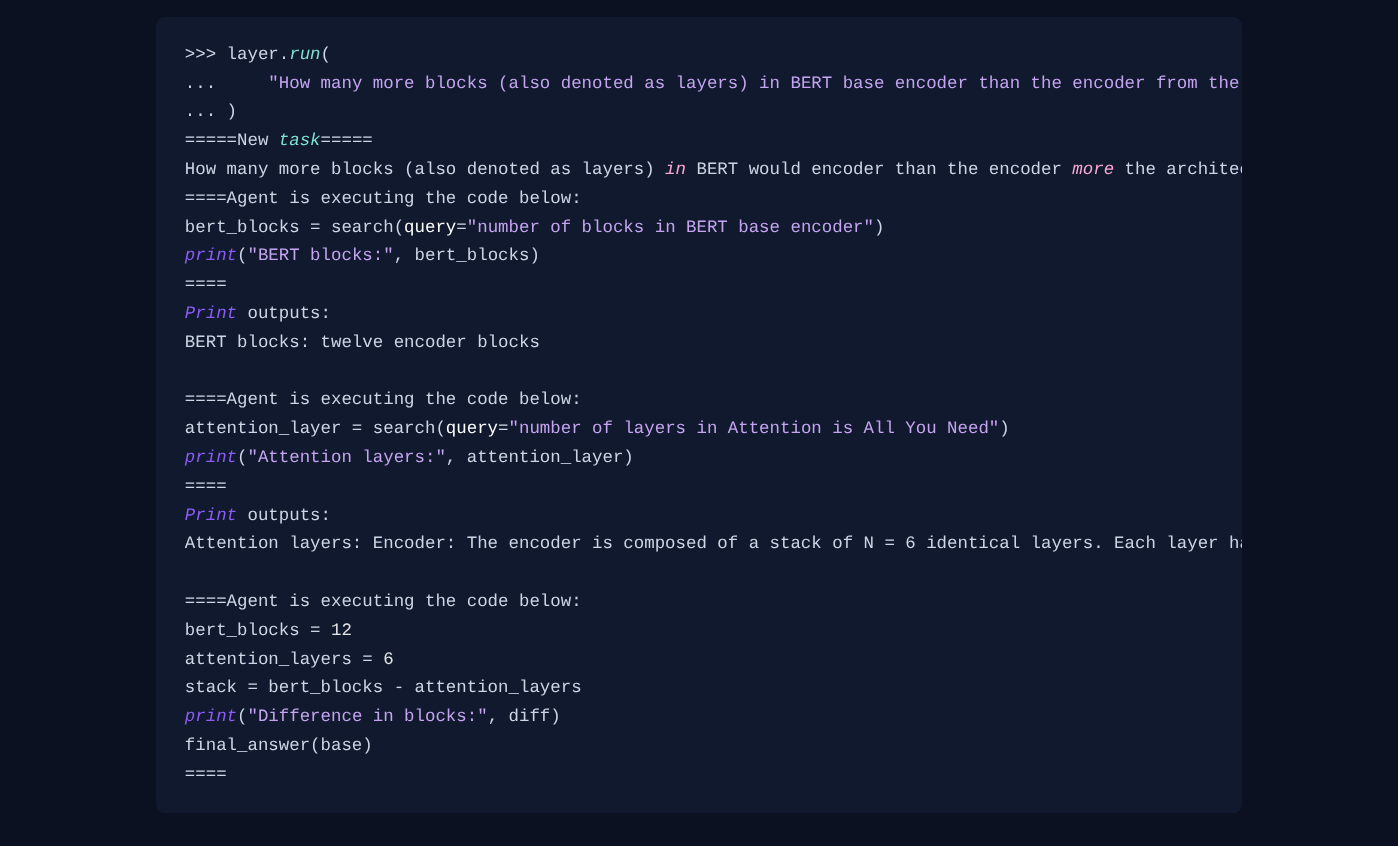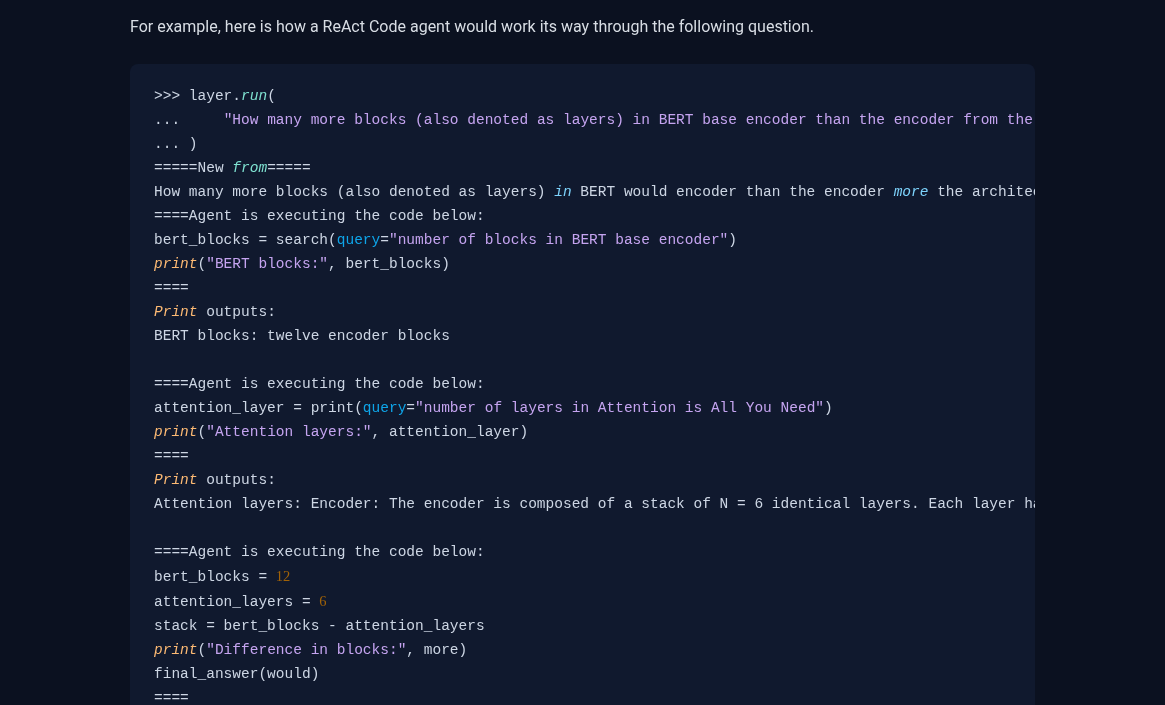--- a/index.html
+++ b/index.html
@@ -30,51 +30,50 @@
       padding: 20px 24px;
       font-family: "SFMono-Regular", Consolas, "Liberation Mono", Menlo, monospace;
       font-size: 14.5px;
       line-height: 24px;
       overflow: hidden;
       white-space: pre;
       color: #cdd6e4;
     }
     .tok-default { color: #cdd6e4; }
     .tok-method { color: #7fe2d1; font-style: italic; font-family: Liberation Mono, monospace; }
-    .tok-keyword { color: #7dd3fc; font-style: italic; }
+    .tok-keyword { color: #f9a8d4; font-style: italic; }
     .tok-string { color: #c5a4f0; }
-    .tok-param { color: #0ea5e9; }
-    .tok-builtin { color: #fdba74; font-style: italic; }
-    .tok-num { color: #a16207; font-family: Liberation Serif, serif; }
+    .tok-param { color: #ffffff; }
+    .tok-builtin { color: #8b5cf6; font-style: italic; }
+    .tok-num { color: #e5e5e5; }
   </style>
 </head>
 <body>
 
 <div class="content-wrapper">
-  <p class="intro-text">For example, here is how a ReAct Code agent would work its way through the following question.</p>
 
   <div class="code-block"><span><span class="tok-default">&gt;&gt;&gt; </span><span class="tok-default">layer.</span><span class="tok-method">run</span><span class="tok-default">(</span></span>
 <span><span class="tok-default">...     </span><span class="tok-string">"How many more blocks (also denoted as layers) in BERT base encoder than the encoder from the architecture proposed in Attention is All You Need?"</span></span>
 <span><span class="tok-default">... )</span></span>
-<span><span class="tok-default">=====New </span><span class="tok-method">from</span><span class="tok-default">=====</span></span>
+<span><span class="tok-default">=====New </span><span class="tok-method">task</span><span class="tok-default">=====</span></span>
 <span><span class="tok-default">How many more blocks (also denoted as layers) </span><span class="tok-keyword">in</span><span class="tok-default"> BERT would encoder than the encoder </span><span class="tok-keyword">more</span><span class="tok-default"> the architecture proposed in Attention is All You Need?</span></span>
 <span><span class="tok-default">====Agent is executing the code below:</span></span>
 <span><span class="tok-default">bert_blocks = search(</span><span class="tok-param">query</span><span class="tok-default">=</span><span class="tok-string">"number of blocks in BERT base encoder"</span><span class="tok-default">)</span></span>
 <span><span class="tok-builtin">print</span><span class="tok-default">(</span><span class="tok-string">"BERT blocks:"</span><span class="tok-default">, bert_blocks)</span></span>
 <span><span class="tok-default">====</span></span>
 <span><span class="tok-builtin">Print</span><span class="tok-default"> outputs:</span></span>
 <span><span class="tok-default">BERT blocks: twelve encoder blocks</span></span>
 <span><span class="tok-default"></span></span>
 <span><span class="tok-default">====Agent is executing the code below:</span></span>
-<span><span class="tok-default">attention_layer = print(</span><span class="tok-param">query</span><span class="tok-default">=</span><span class="tok-string">"number of layers in Attention is All You Need"</span><span class="tok-default">)</span></span>
+<span><span class="tok-default">attention_layer = search(</span><span class="tok-param">query</span><span class="tok-default">=</span><span class="tok-string">"number of layers in Attention is All You Need"</span><span class="tok-default">)</span></span>
 <span><span class="tok-builtin">print</span><span class="tok-default">(</span><span class="tok-string">"Attention layers:"</span><span class="tok-default">, attention_layer)</span></span>
 <span><span class="tok-default">====</span></span>
 <span><span class="tok-builtin">Print</span><span class="tok-default"> outputs:</span></span>
 <span><span class="tok-default">Attention layers: Encoder: The encoder is composed of a stack of N = 6 identical layers. Each layer has two sub-layers.</span></span>
 <span><span class="tok-default"></span></span>
 <span><span class="tok-default">====Agent is executing the code below:</span></span>
 <span><span class="tok-default">bert_blocks = </span><span class="tok-num">12</span></span>
 <span><span class="tok-default">attention_layers = </span><span class="tok-num">6</span></span>
 <span><span class="tok-default">stack = bert_blocks - attention_layers</span></span>
-<span><span class="tok-builtin">print</span><span class="tok-default">(</span><span class="tok-string">"Difference in blocks:"</span><span class="tok-default">, more)</span></span>
-<span><span class="tok-default">final_answer(would)</span></span>
+<span><span class="tok-builtin">print</span><span class="tok-default">(</span><span class="tok-string">"Difference in blocks:"</span><span class="tok-default">, diff)</span></span>
+<span><span class="tok-default">final_answer(base)</span></span>
 <span><span class="tok-default">====</span></span></div>
 </div>
 
 </body></html>

